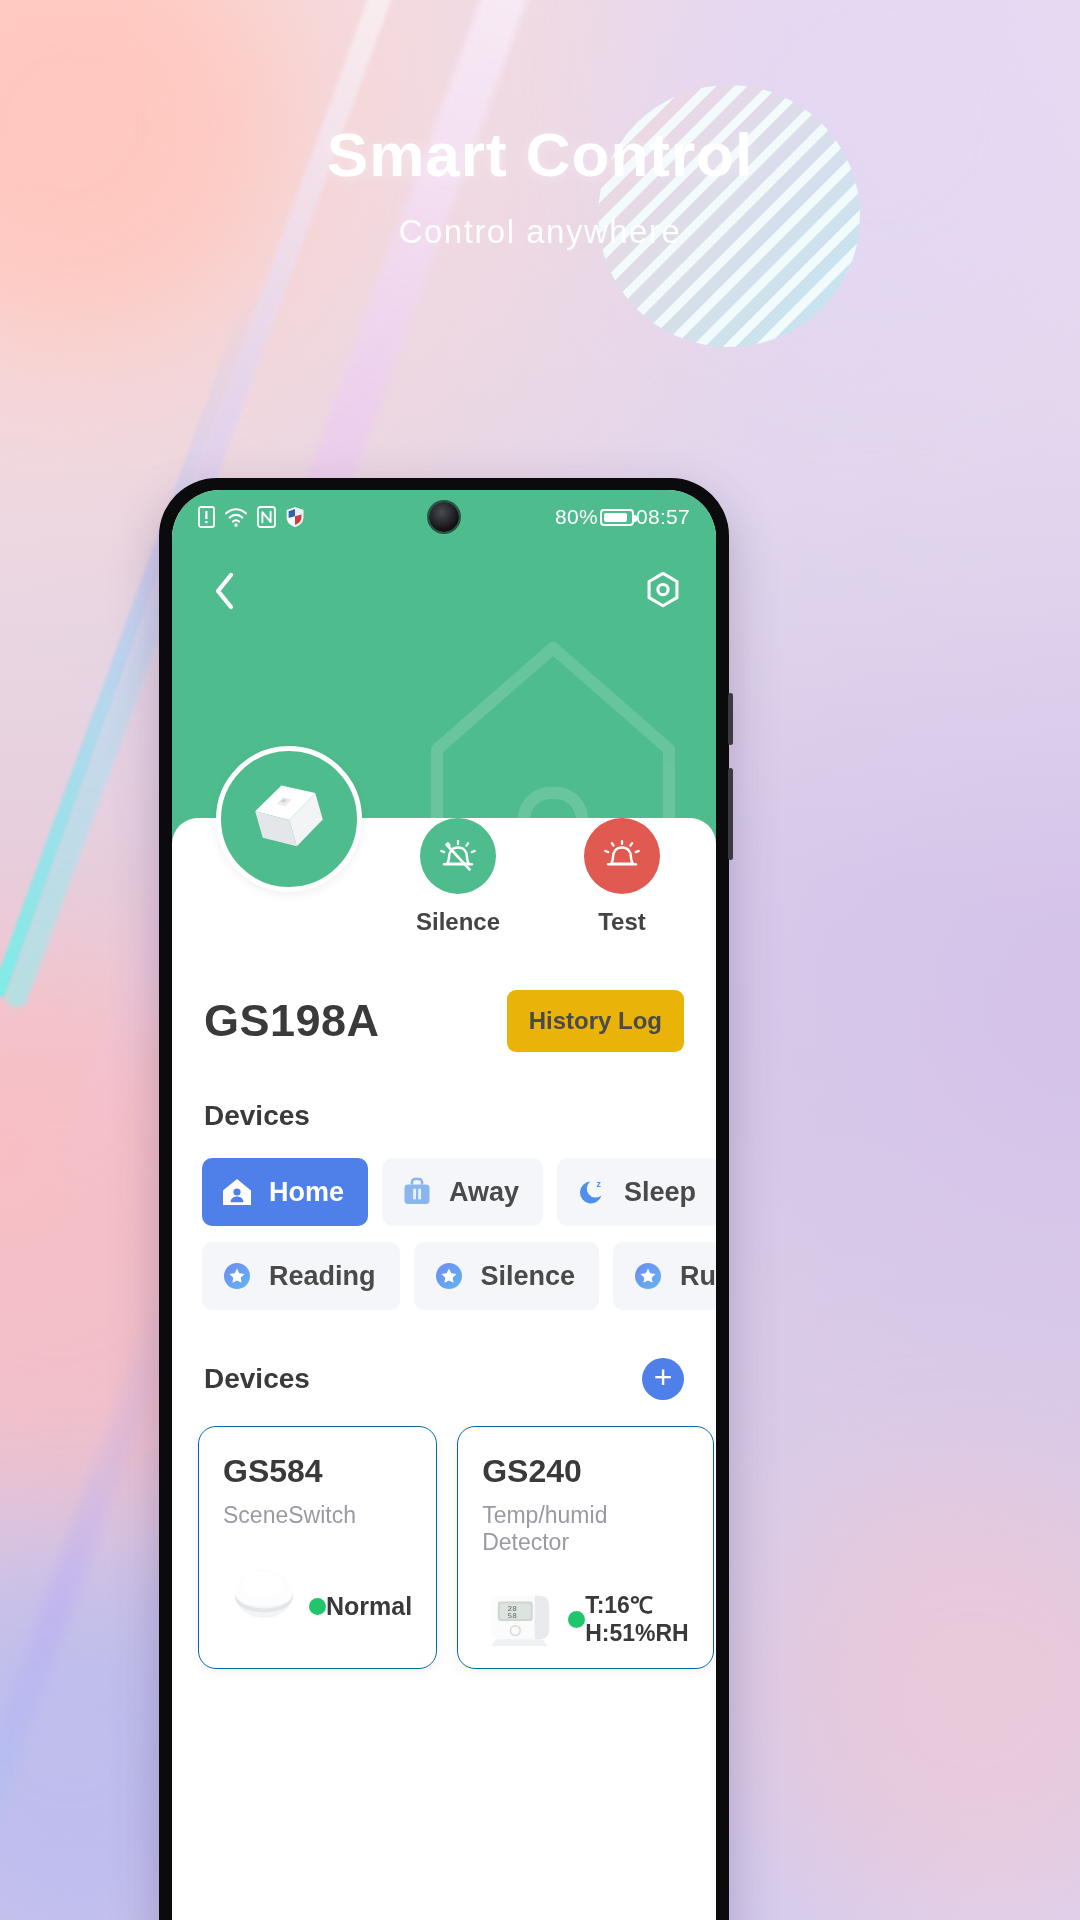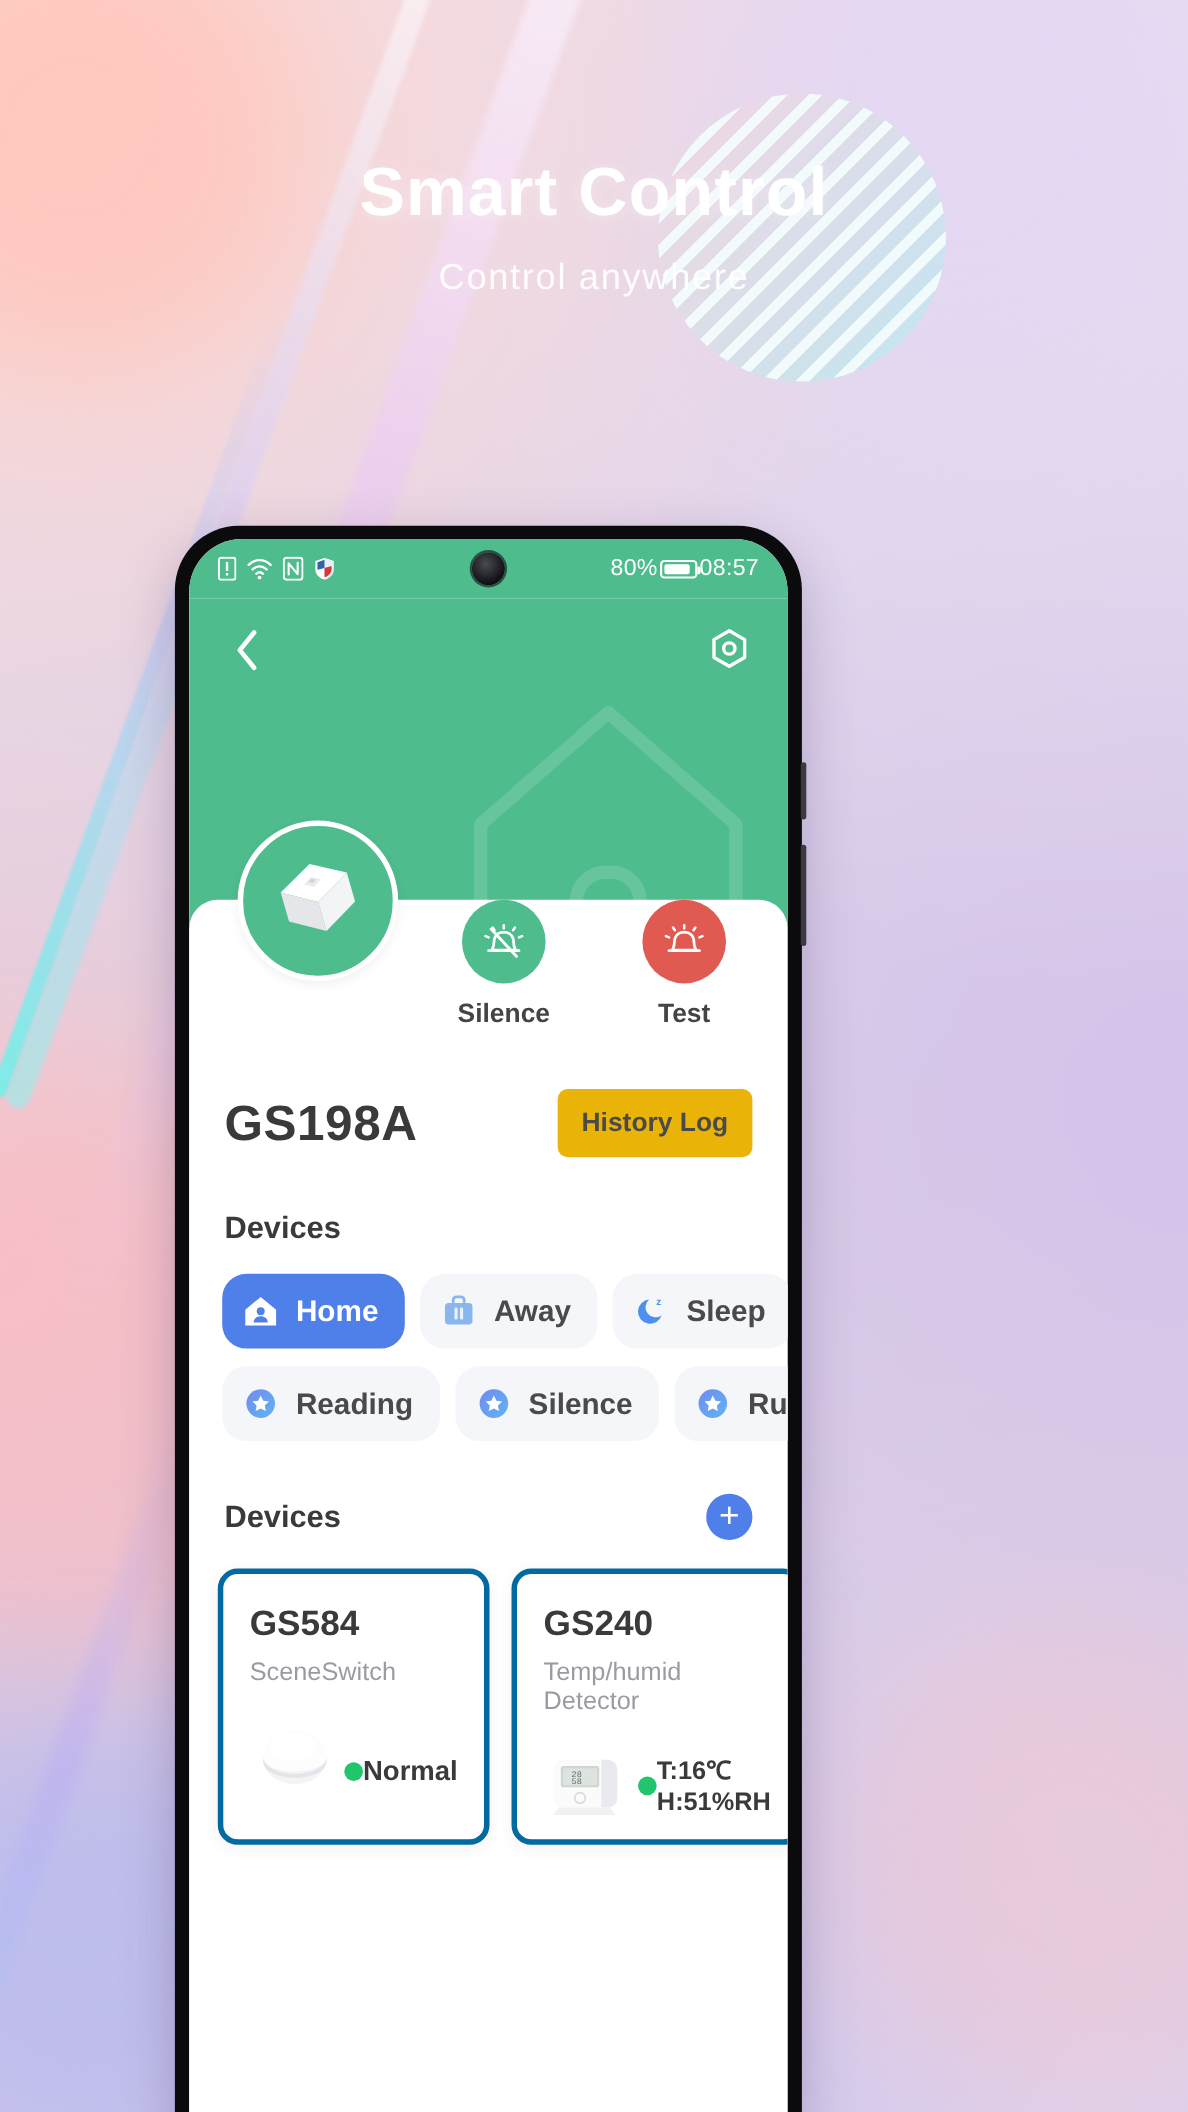--- a/index.html
+++ b/index.html
@@ -69,21 +69,21 @@
     position:absolute; inset:0; mix-blend-mode:screen;
     background:
       repeating-linear-gradient(-45deg,
         rgba(130,244,236,.70) 0px, rgba(130,244,236,.70) 9px,
         rgba(0,0,0,0) 9px, rgba(0,0,0,0) 22px),
       linear-gradient(135deg, rgba(255,210,220,.55) 0%, rgba(160,245,240,.55) 100%);
   }
 
   
   .headline {
-    position:absolute; left:0; right:0; top:142px;
+    position:absolute; left:0; right:0; top:122px;
     text-align:center; color:#fff; z-index:5;
   }
   .headline .h1 {
     font-size:62px; font-weight:bold; letter-spacing:1px;
     line-height:1.05; text-shadow:0 2px 14px rgba(255,255,255,.35);
   }
   .headline .h2 {
     margin-top:26px; font-size:33px; font-weight:400;
     letter-spacing:1.5px; color:rgba(255,255,255,.93);
   }
@@ -191,31 +191,31 @@
     width:42px; height:42px; border-radius:50%;
     background:#4F7FE8; color:#fff; font-size:32px; line-height:38px;
     text-align:center; cursor:pointer; font-weight:300;
   }
 
   
   .chips { padding:0 30px; margin-top:26px; }
   .chip-row { display:flex; gap:14px; margin-bottom:16px; }
   .chip {
     display:flex; align-items:center; gap:15px;
-    background:#f4f6f9; border-radius:22px;
+    background:#f4f6f9; border-radius:10px;
     padding:17px 24px 17px 18px; cursor:pointer; white-space:nowrap;
   }
   .chip.active { background:#4F7FE8; }
   .chip .ctext { font-size:27px; font-weight:bold; color:#4a4a4a; }
   .chip.active .ctext { color:#fff; }
 
   
   .dev-grid { display:flex; gap:20px; padding:0 26px; margin-top:26px; }
   .dev-card {
-    flex:1; background:#fff; border:5px solid #0369a1; border-radius:18px;
+    flex:1; background:#fff; border:1px solid #0369a1; border-radius:18px;
     box-shadow:0 3px 12px rgba(80,80,110,.07);
     padding:26px 24px 20px; min-height:240px; position:relative; cursor:pointer;
   }
   .dev-card .n { font-size:32px; font-weight:bold; color:#3a3a3a; }
   .dev-card .t { font-size:23px; color:#9a9aa2; margin-top:12px; }
   .dev-card .foot { display:flex; align-items:flex-end; margin-top:30px; }
   .dev-card .pic { width:86px; height:62px; flex:none; }
   .dev-stat { margin-left:auto; display:flex; align-items:center; gap:0; }
   .dot { width:17px; height:17px; border-radius:50%; background:#21C56B; flex:none; }
   .stat-txt { font-size:25px; font-weight:bold; color:#3a3a3a; }

